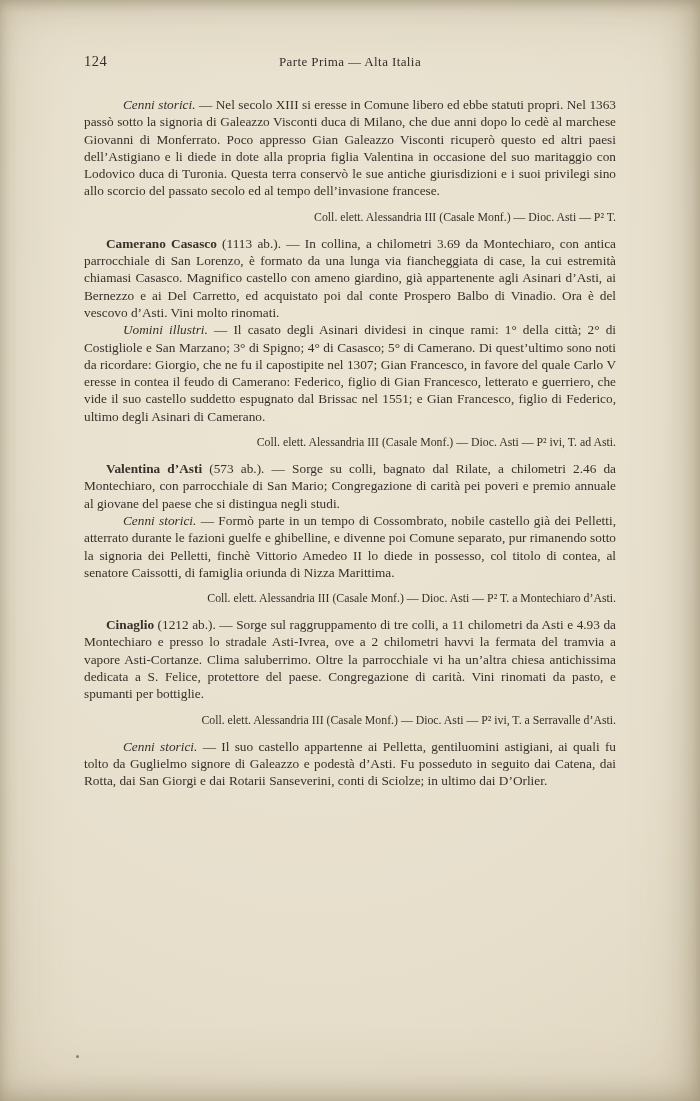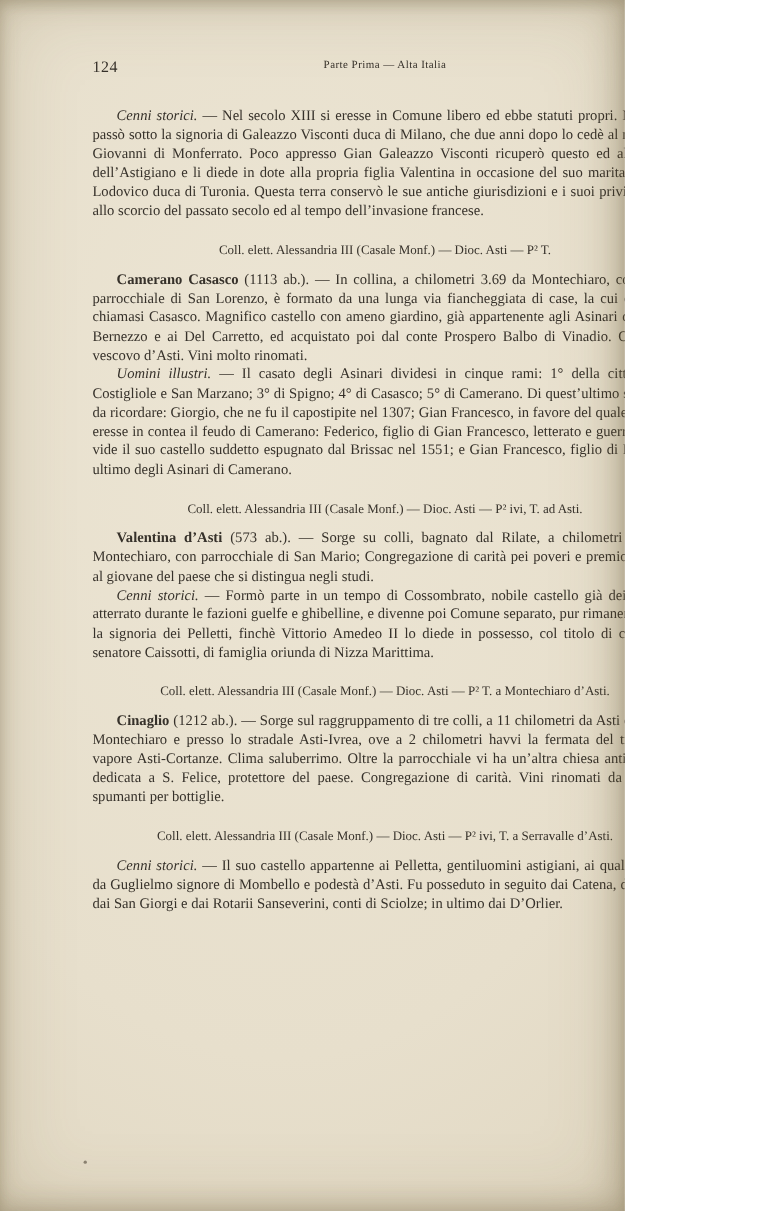--- a/index.html
+++ b/index.html
@@ -8,21 +8,21 @@
   }
   body {
     width: 700px;
     height: 1101px;
     font-family: "Liberation Serif", "DejaVu Serif", serif;
     color: #36312a;
     -webkit-font-smoothing: antialiased;
   }
   .page {
     position: relative;
-    width: 568px;
+    width: 700px;
     height: 1101px;
     overflow: hidden;
     background: radial-gradient(120% 95% at 45% 35%, #ece5d4 0%, #e7dfcc 55%, #ddd3bc 100%);
   }
   .vignette {
     position: absolute;
     inset: 0;
     pointer-events: none;
     box-shadow:
       inset 0 0 70px rgba(120, 100, 60, 0.22),
@@ -43,44 +43,44 @@
     top: 0;
     font-size: 14.5px;
     letter-spacing: 0.5px;
   }
   .head-title {
     position: absolute;
     left: 0;
     right: 0;
     top: 1px;
     text-align: center;
-    font-size: 10px;
+    font-size: 13px;
     letter-spacing: 0.4px;
   }
   .text-block {
     position: absolute;
     top: 96px;
     left: 84px;
     width: 532px;
     font-size: 13.3px;
     line-height: 17.3px;
   }
   .body-par {
     margin: 0;
     text-align: justify;
     text-indent: 22px;
   }
   .coll {
-    margin: 20px 0 10px 0;
-    text-align: center;
+    margin: 10px 0 10px 0;
+    text-align: right;
     text-indent: 0;
     font-size: 11.8px;
     line-height: 15px;
   }
-  .seg-italic { font-style: italic; }
+  .seg-italic { font-style: italic; margin-left: 17px; }
   .seg-bold { font-weight: bold; }
   .seg-normal { font-style: normal; }
   .speck {
     position: absolute;
     left: 76px;
     top: 1055px;
     width: 3px;
     height: 3px;
     border-radius: 50%;
     background: #5a5244;
@@ -100,18 +100,18 @@
       <p class="body-par"><span class="seg-italic">Cenni storici.</span><span class="seg-normal"> — Nel secolo XIII si eresse in Comune libero ed ebbe statuti propri. Nel 1363 passò sotto la signoria di Galeazzo Visconti duca di Milano, che due anni dopo lo cedè al marchese Giovanni di Monferrato. Poco appresso Gian Galeazzo Visconti ricuperò questo ed altri paesi dell’Astigiano e li diede in dote alla propria figlia Valentina in occasione del suo maritaggio con Lodovico duca di Turonia. Questa terra conservò le sue antiche giurisdizioni e i suoi privilegi sino allo scorcio del passato secolo ed al tempo dell’invasione francese.</span></p>
       <p class="coll">Coll. elett. Alessandria III (Casale Monf.) — Dioc. Asti — P² T.</p>
       <p class="body-par"><span class="seg-bold">Camerano Casasco</span><span class="seg-normal"> (1113 ab.). — In collina, a chilometri 3.69 da Montechiaro, con antica parrocchiale di San Lorenzo, è formato da una lunga via fiancheggiata di case, la cui estremità chiamasi Casasco. Magnifico castello con ameno giardino, già appartenente agli Asinari d’Asti, ai Bernezzo e ai Del Carretto, ed acquistato poi dal conte Prospero Balbo di Vinadio. Ora è del vescovo d’Asti. Vini molto rinomati.</span></p>
       <p class="body-par"><span class="seg-italic">Uomini illustri.</span><span class="seg-normal"> — Il casato degli Asinari dividesi in cinque rami: 1° della città; 2° di Costigliole e San Marzano; 3° di Spigno; 4° di Casasco; 5° di Camerano. Di quest’ultimo sono noti da ricordare: Giorgio, che ne fu il capostipite nel 1307; Gian Francesco, in favore del quale Carlo V eresse in contea il feudo di Camerano: Federico, figlio di Gian Francesco, letterato e guerriero, che vide il suo castello suddetto espugnato dal Brissac nel 1551; e Gian Francesco, figlio di Federico, ultimo degli Asinari di Camerano.</span></p>
       <p class="coll">Coll. elett. Alessandria III (Casale Monf.) — Dioc. Asti — P² ivi, T. ad Asti.</p>
       <p class="body-par"><span class="seg-bold">Valentina d’Asti</span><span class="seg-normal"> (573 ab.). — Sorge su colli, bagnato dal Rilate, a chilometri 2.46 da Montechiaro, con parrocchiale di San Mario; Congregazione di carità pei poveri e premio annuale al giovane del paese che si distingua negli studi.</span></p>
       <p class="body-par"><span class="seg-italic">Cenni storici.</span><span class="seg-normal"> — Formò parte in un tempo di Cossombrato, nobile castello già dei Pelletti, atterrato durante le fazioni guelfe e ghibelline, e divenne poi Comune separato, pur rimanendo sotto la signoria dei Pelletti, finchè Vittorio Amedeo II lo diede in possesso, col titolo di contea, al senatore Caissotti, di famiglia oriunda di Nizza Marittima.</span></p>
       <p class="coll">Coll. elett. Alessandria III (Casale Monf.) — Dioc. Asti — P² T. a Montechiaro d’Asti.</p>
       <p class="body-par"><span class="seg-bold">Cinaglio</span><span class="seg-normal"> (1212 ab.). — Sorge sul raggruppamento di tre colli, a 11 chilometri da Asti e 4.93 da Montechiaro e presso lo stradale Asti-Ivrea, ove a 2 chilometri havvi la fermata del tramvia a vapore Asti-Cortanze. Clima saluberrimo. Oltre la parrocchiale vi ha un’altra chiesa antichissima dedicata a S. Felice, protettore del paese. Congregazione di carità. Vini rinomati da pasto, e spumanti per bottiglie.</span></p>
       <p class="coll">Coll. elett. Alessandria III (Casale Monf.) — Dioc. Asti — P² ivi, T. a Serravalle d’Asti.</p>
-      <p class="body-par"><span class="seg-italic">Cenni storici.</span><span class="seg-normal"> — Il suo castello appartenne ai Pelletta, gentiluomini astigiani, ai quali fu tolto da Guglielmo signore di Mombello e podestà d’Asti. Fu posseduto in seguito dai Catena, dai Rotta, dai San Giorgi e dai Rotarii Sanseverini, conti di Sciolze; in ultimo dai D’Orlier.</span></p>
+      <p class="body-par"><span class="seg-italic">Cenni storici.</span><span class="seg-normal"> — Il suo castello appartenne ai Pelletta, gentiluomini astigiani, ai quali fu tolto da Guglielmo signore di Galeazzo e podestà d’Asti. Fu posseduto in seguito dai Catena, dai Rotta, dai San Giorgi e dai Rotarii Sanseverini, conti di Sciolze; in ultimo dai D’Orlier.</span></p>
     </main>
 
   <div class="speck"></div>
   <div class="vignette"></div>
 </div>
 
 </body></html>

